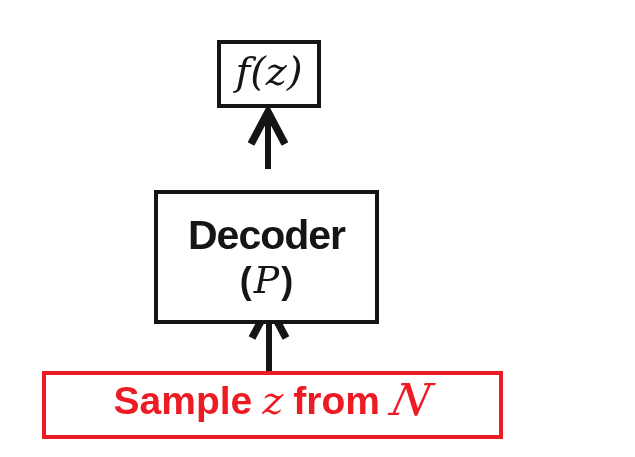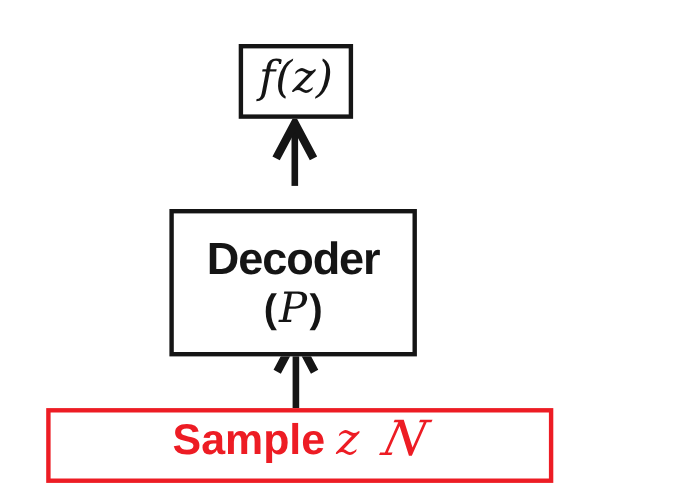--- a/index.html
+++ b/index.html
@@ -129,16 +129,17 @@
   </div>
 
   <div class="node decoder-box">
     <span class="decoder-name">Decoder</span>
     <span class="decoder-sub"><span class="paren">(</span><span class="mathvar">P</span><span class="paren">)</span></span>
   </div>
 
   <div class="node sample-box">
     <span class="word">Sample</span>
     <span class="mathvar var-z">z</span>
+    <span class="word">from</span>
     <span class="mathvar script-n">N</span>
   </div>
 
 </div>
 
 </body></html>

